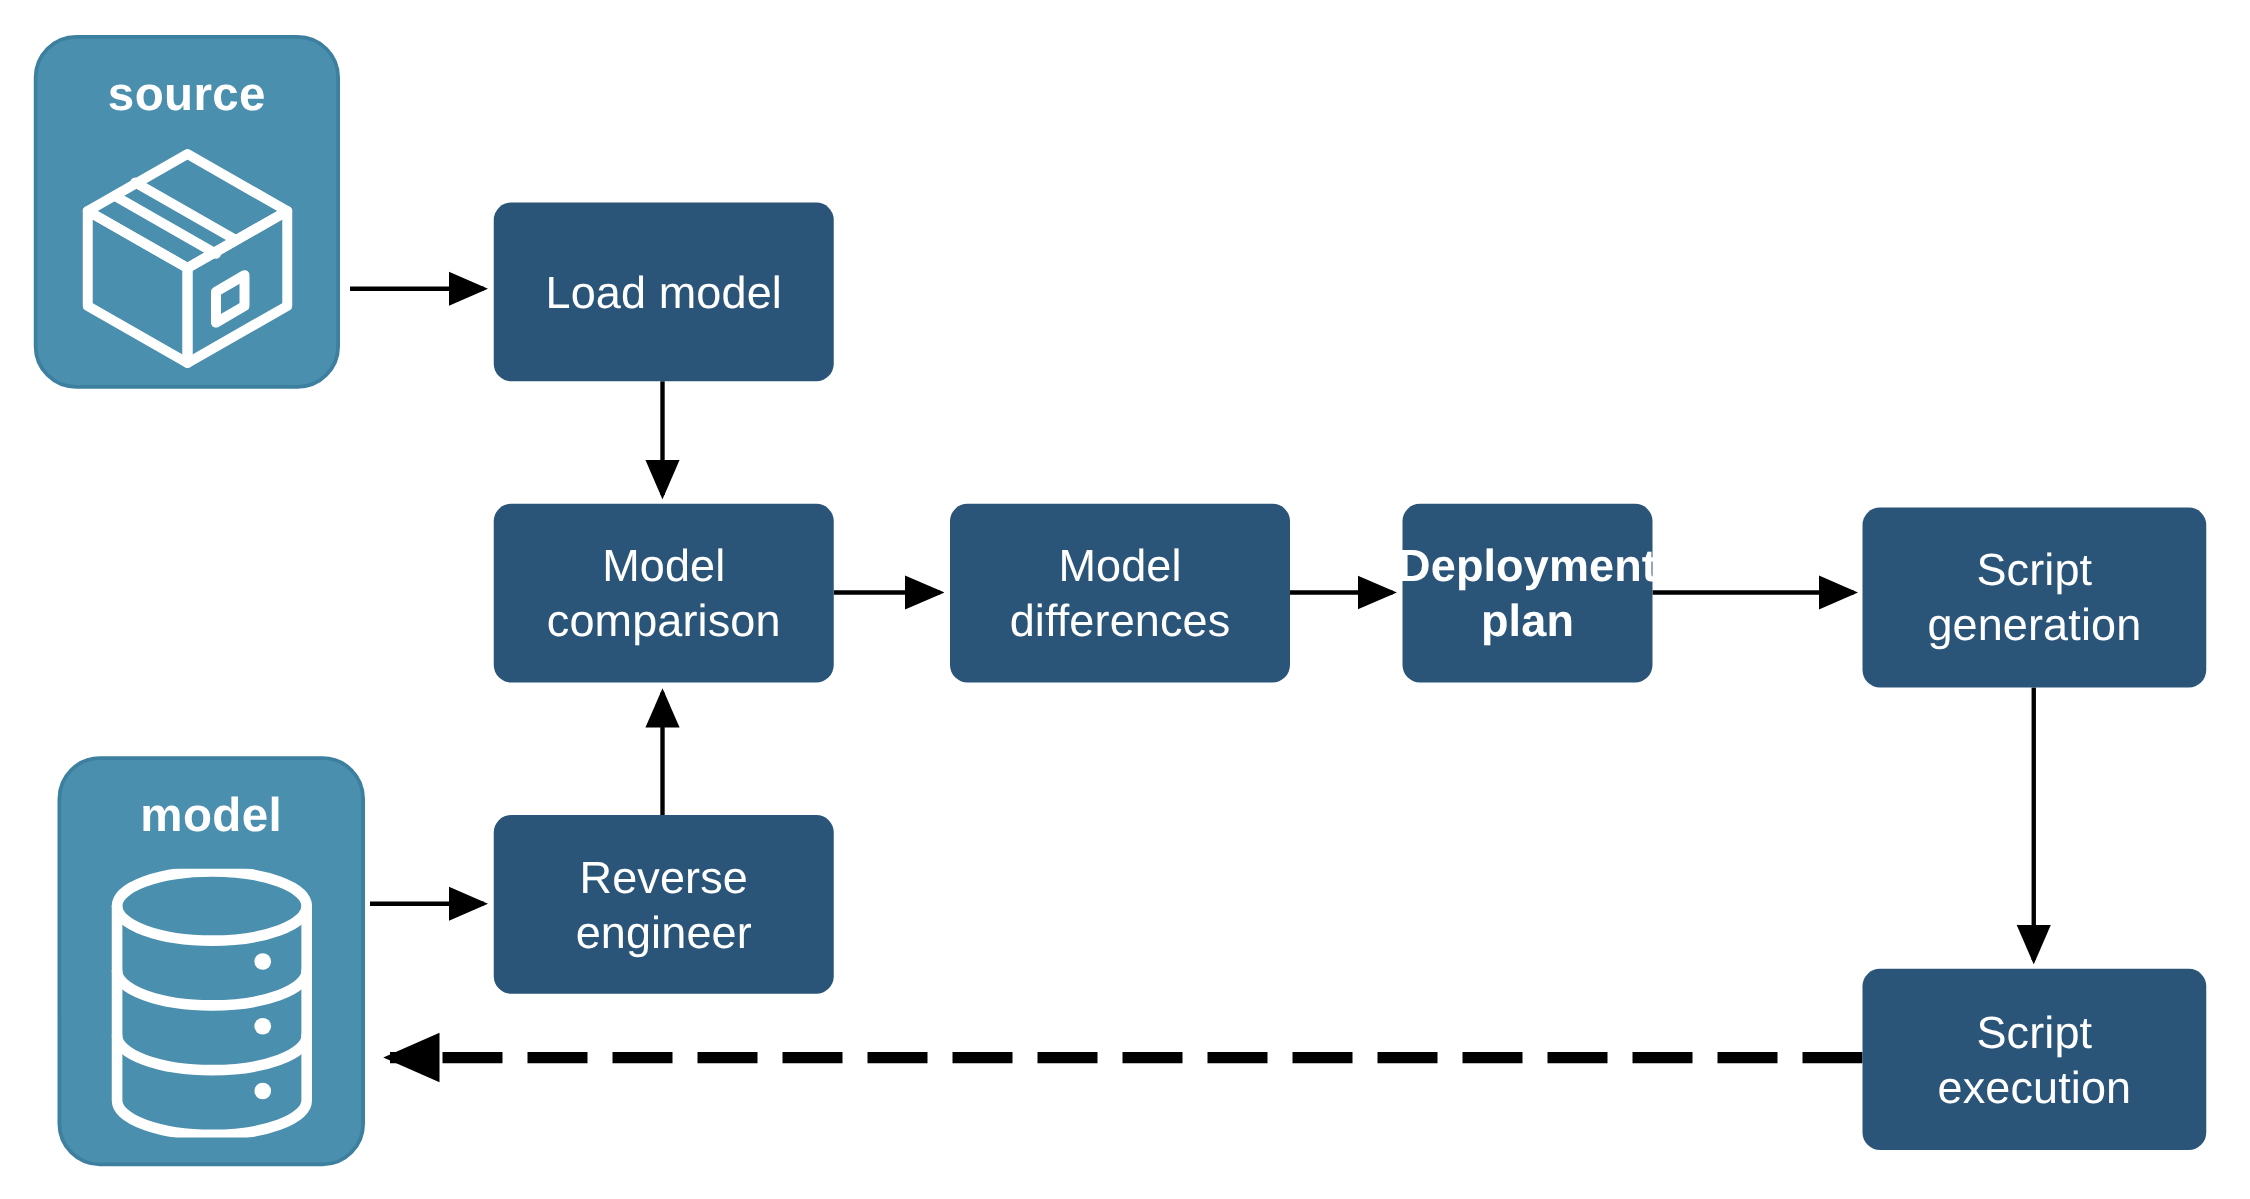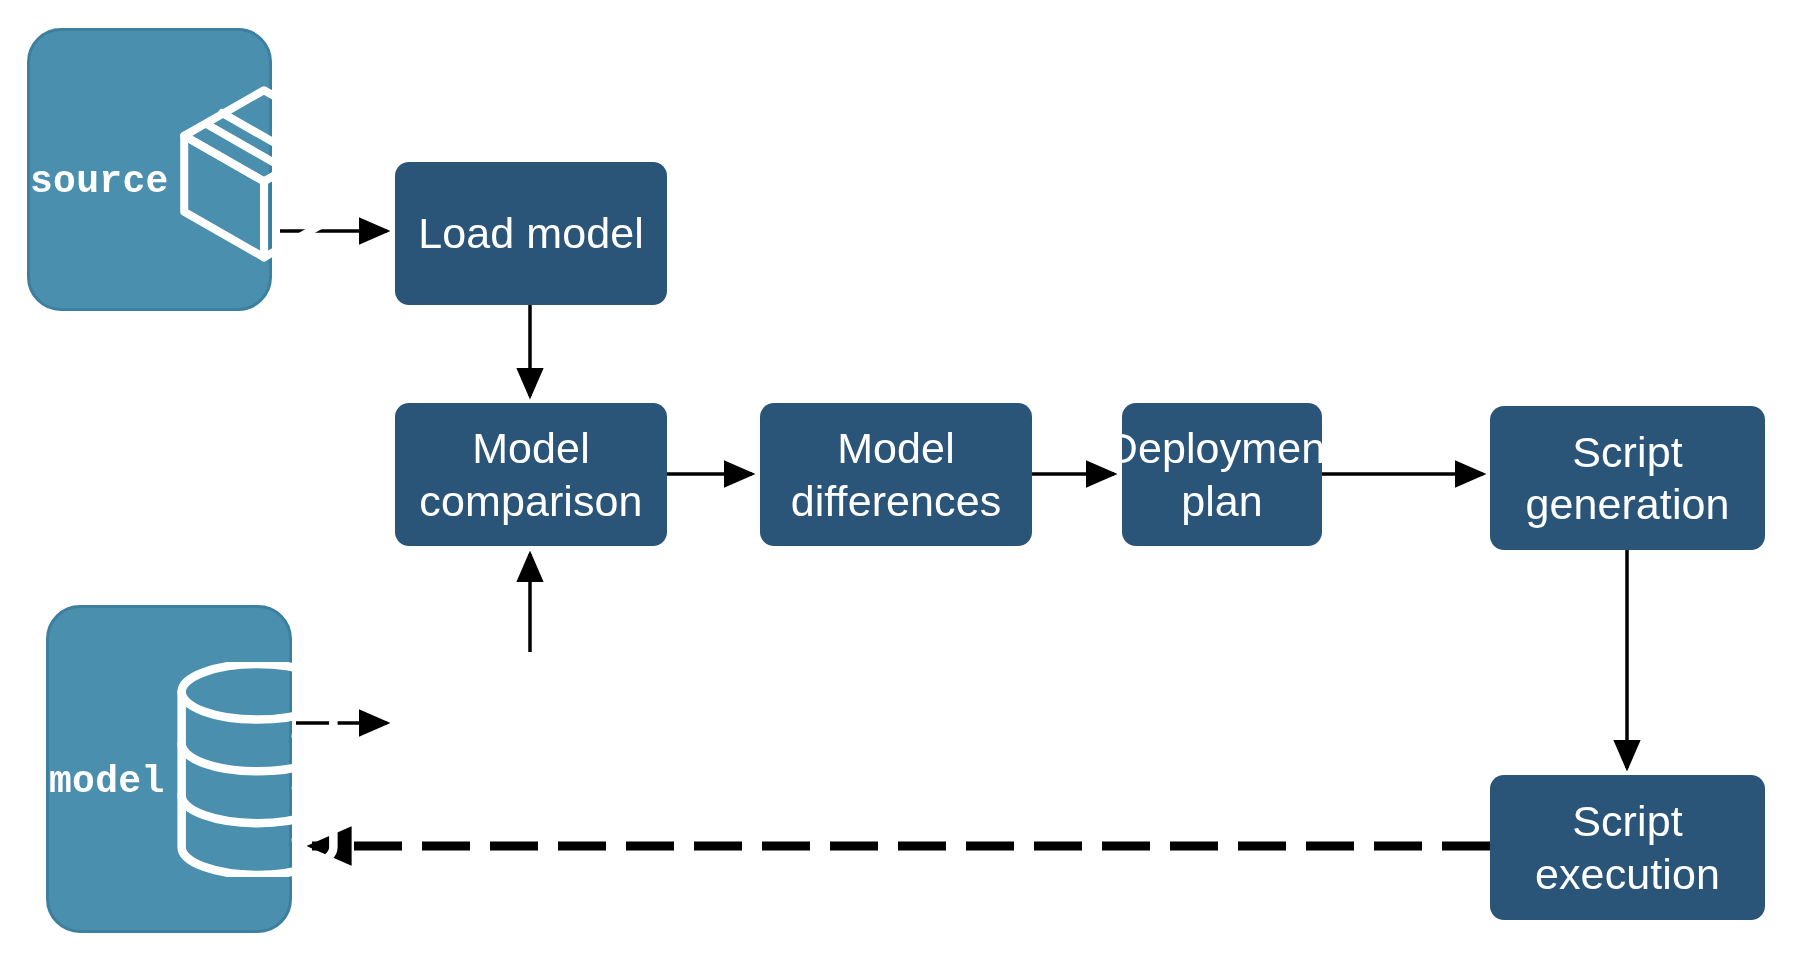--- a/index.html
+++ b/index.html
@@ -22,32 +22,31 @@
     display: flex;
     align-items: center;
     justify-content: center;
     text-align: center;
     box-sizing: border-box;
     color: #ffffff;
   }
   .proc {
     background: #2b5578;
     border-radius: 14px;
-    font-size: 43px;
+    font-size: 36px;
     line-height: 1.22;
     font-weight: 400;
     letter-spacing: 0.1px;
   }
   .endpoint {
     background: #4a8fae;
     border: 3px solid #3c7f9e;
     border-radius: 34px;
-    flex-direction: row;
-    justify-content: flex-start;
-    font-family: Liberation Mono, monospace;
+    flex-direction: column;
+    justify-content: flex-end;
   }
   .endpoint-label {
     font-size: 38px;
     font-weight: bold;
     letter-spacing: 0.3px;
     margin-top: 24px;
   }
   .endpoint-icon {
     flex: 1;
     display: flex;
@@ -147,29 +146,33 @@
   <div class="node proc" style="left:395px; top:403px; width:272px; height:143px;">
     <span class="nodelabel">Model
 comparison</span>
   </div>
 
   <div class="node proc" style="left:760px; top:403px; width:272px; height:143px;">
     <span class="nodelabel">Model
 differences</span>
   </div>
 
-  <div class="node proc" style="left:1122px; top:403px; width:200px; height:143px;">
+  <div class="node proc" style="left:1122px; top:403px; width:200px; height:143px;font-weight:bold;">
     <span class="nodelabel">Deployment
 plan</span>
   </div>
 
   <div class="node proc" style="left:1490px; top:406px; width:275px; height:144px;">
     <span class="nodelabel">Script
 generation</span>
   </div>
 
+  <div class="node proc" style="left:395px; top:652px; width:272px; height:143px;">
+    <span class="nodelabel">Reverse
+engineer</span>
+  </div>
 
   <div class="node proc" style="left:1490px; top:775px; width:275px; height:145px;">
     <span class="nodelabel">Script
 execution</span>
   </div>
 
 </div>
 
 </body></html>

